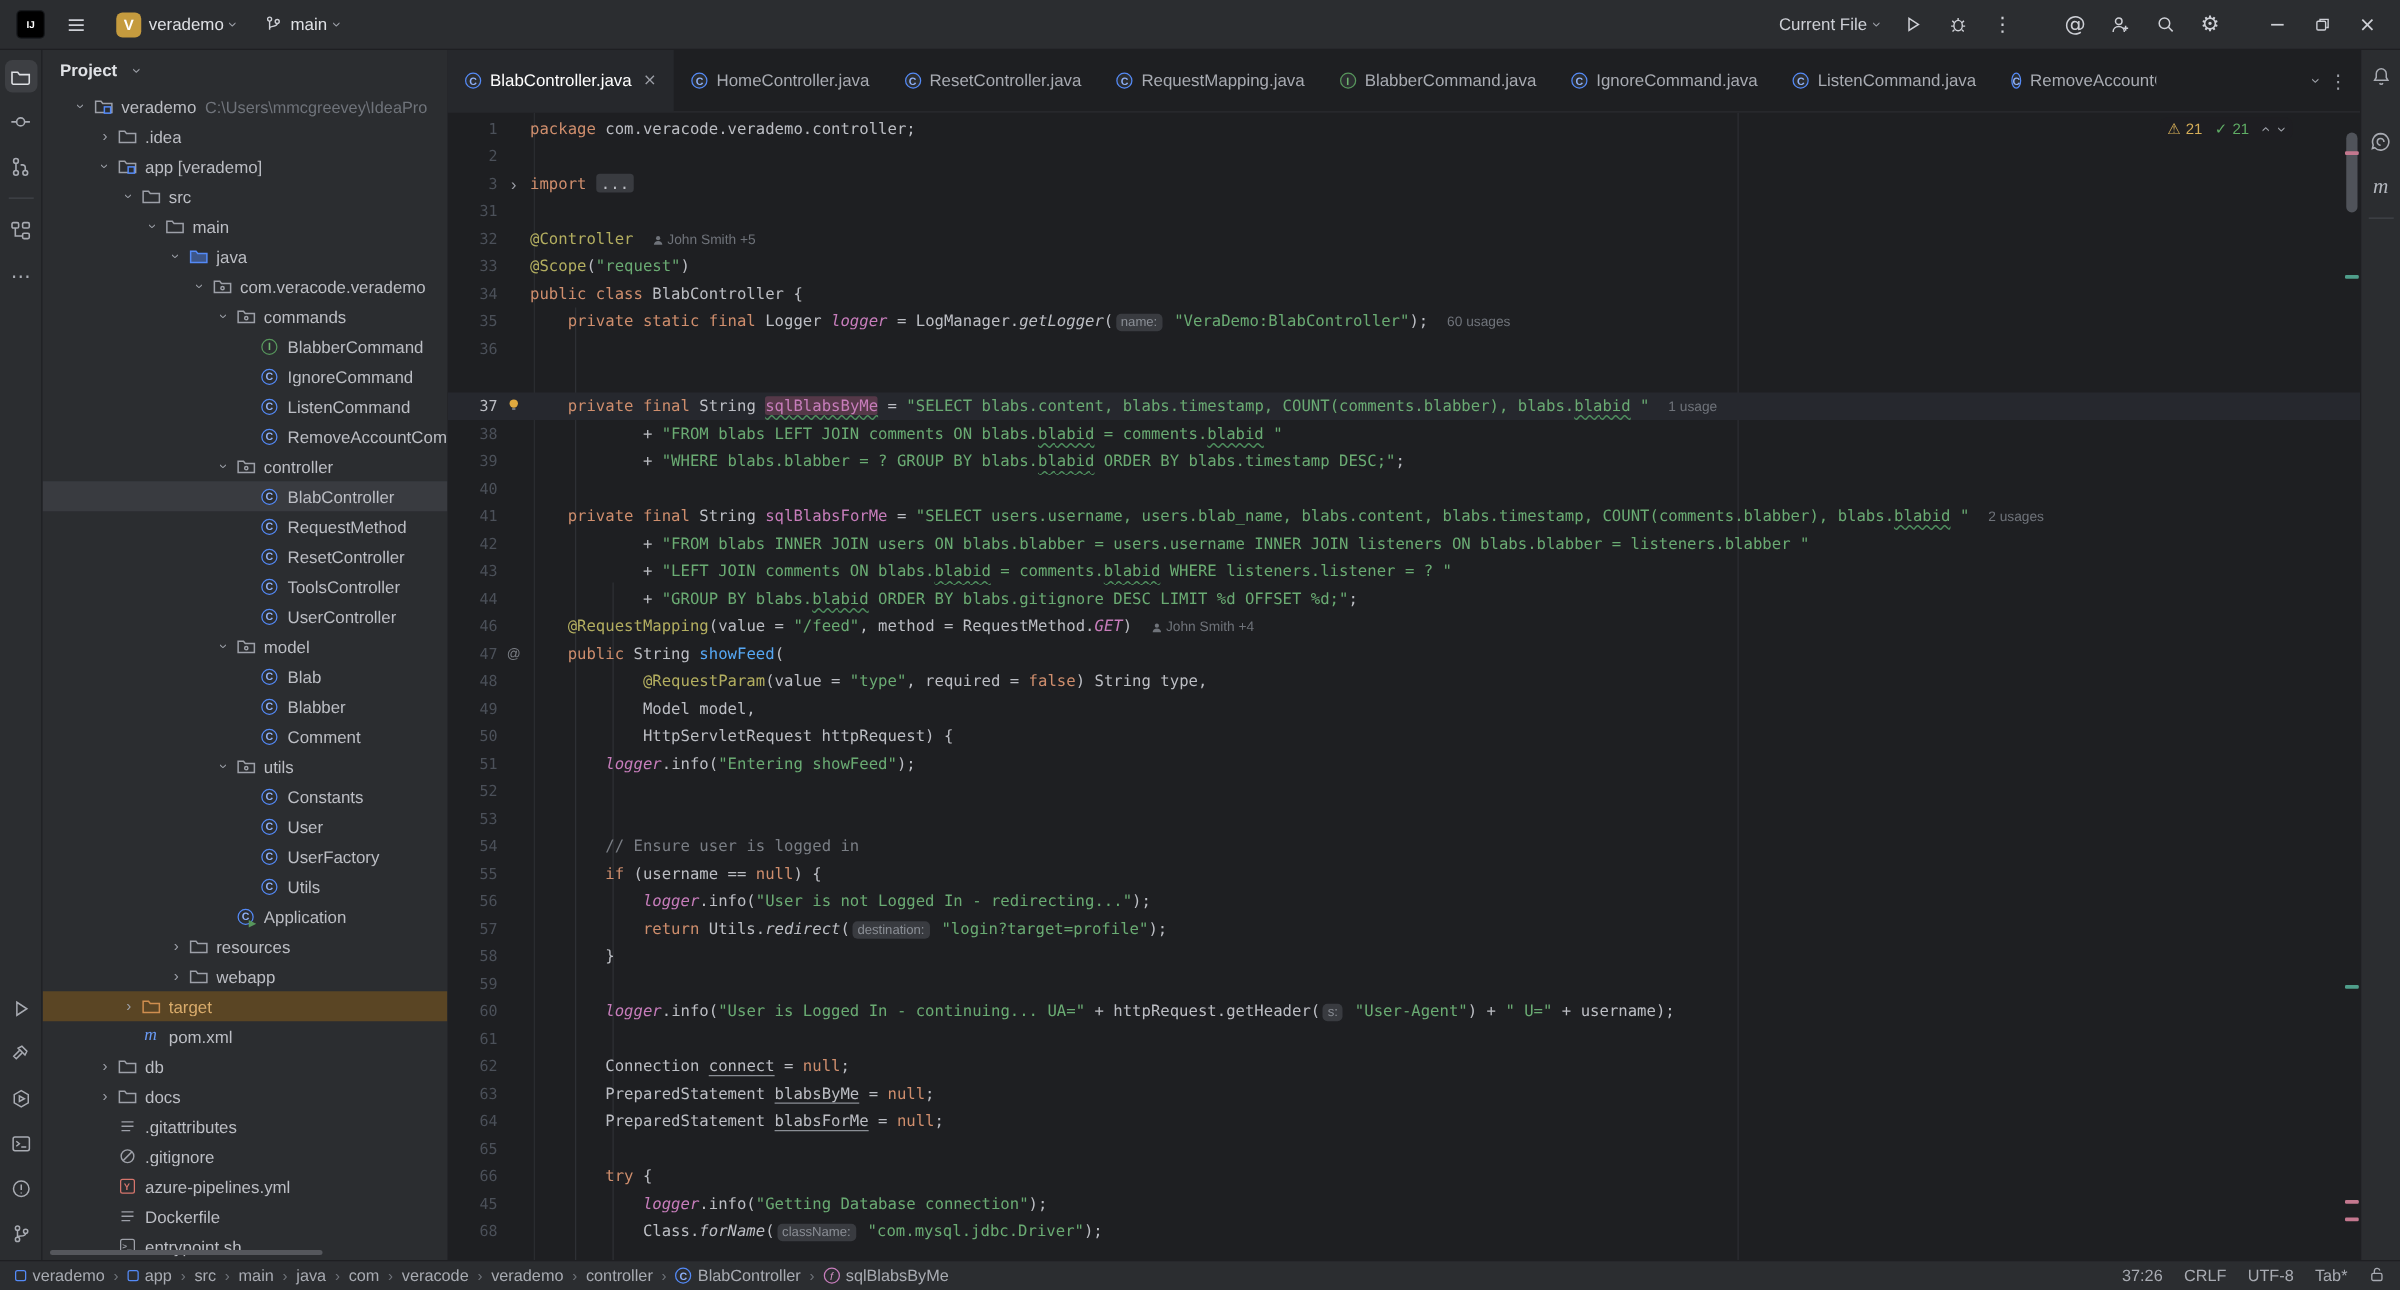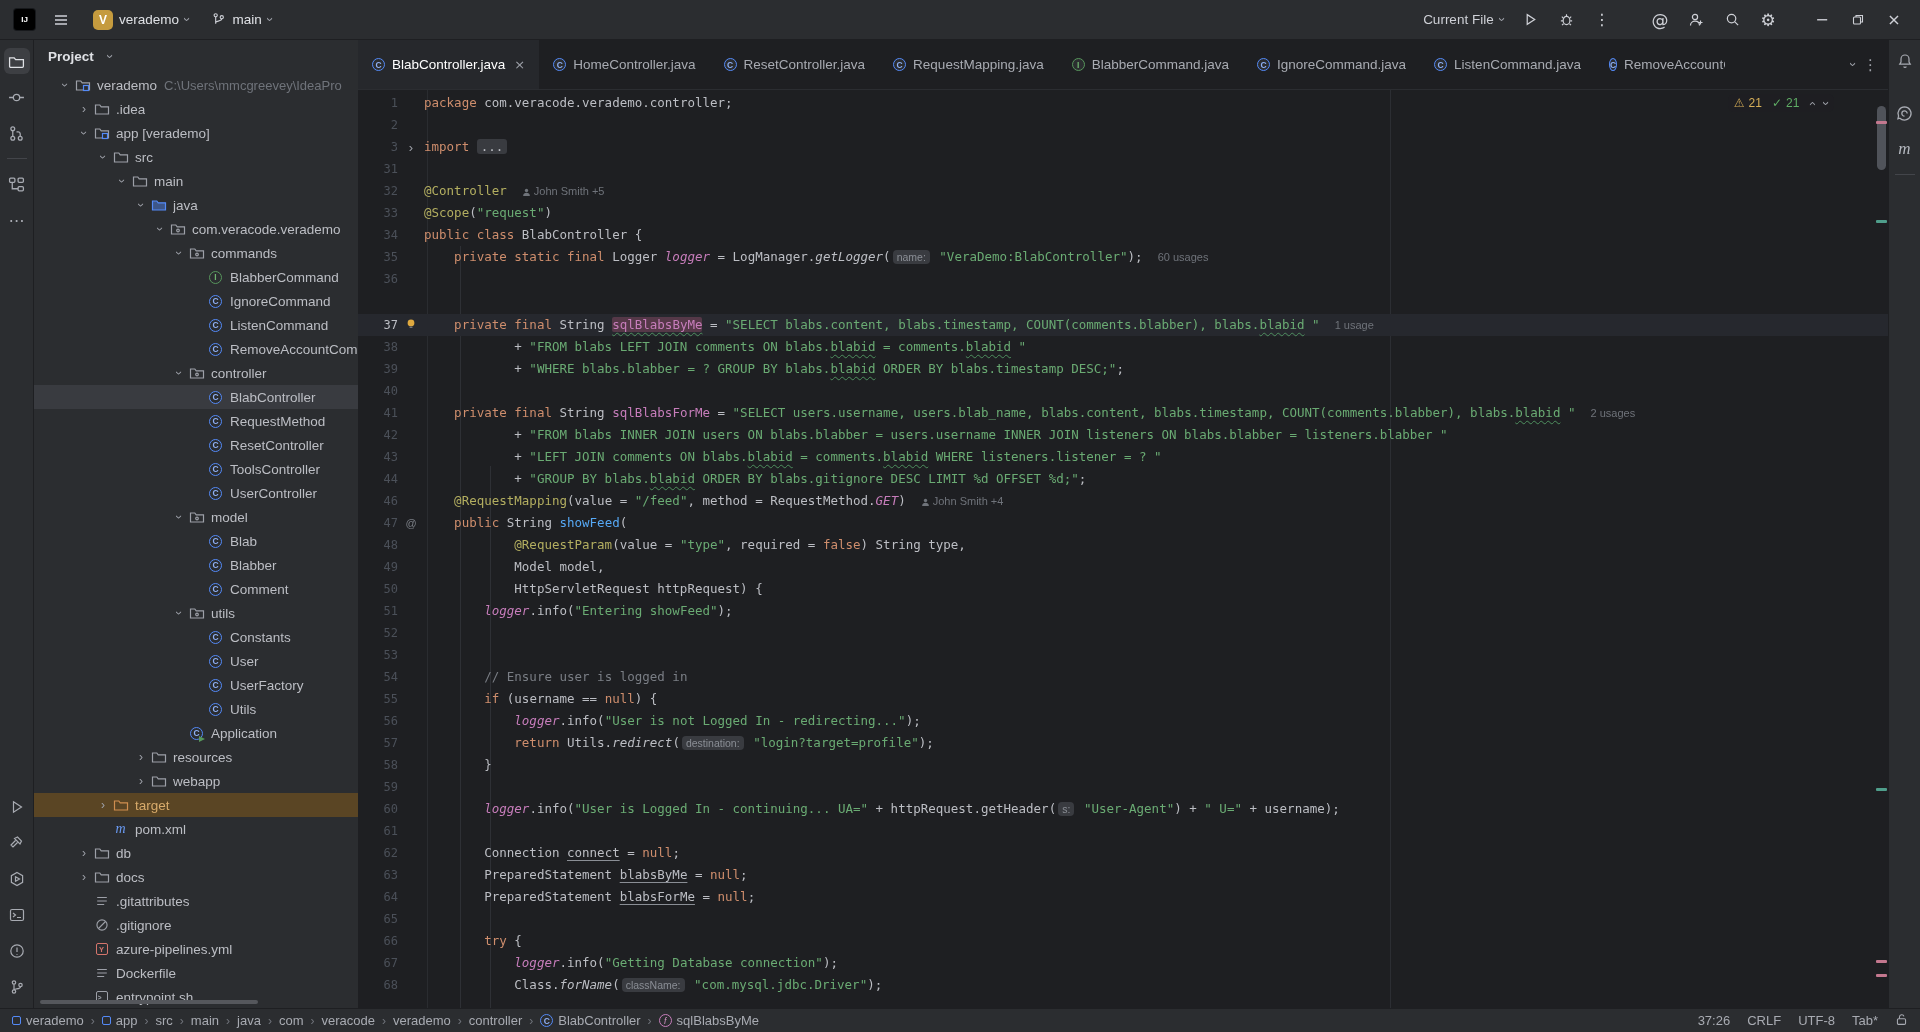--- a/index.html
+++ b/index.html
@@ -856,21 +856,21 @@
               <span class="num">65</span>
               <span class="gico"></span>
               <pre class="ct"></pre>
             </div>
             <div class="ln">
               <span class="num">66</span>
               <span class="gico"></span>
               <pre class="ct"><span class="tk d">        </span><span class="tk k">try</span><span class="tk d"> {</span></pre>
             </div>
             <div class="ln">
-              <span class="num">67</span>
+              <span class="num">45</span>
               <span class="gico"></span>
               <pre class="ct"><span class="tk d">            </span><span class="tk fi">logger</span><span class="tk d">.info(</span><span class="tk s">"Getting Database connection"</span><span class="tk d">);</span></pre>
             </div>
             <div class="ln">
               <span class="num">68</span>
               <span class="gico"></span>
               <pre class="ct"><span class="tk d">            Class.</span><span class="tk mi">forName</span><span class="tk d">(</span><span class="tk hc">className:</span><span class="tk d"> </span><span class="tk s">"com.mysql.jdbc.Driver"</span><span class="tk d">);</span></pre>
             </div>
           </div>
         <div class="inspect">

